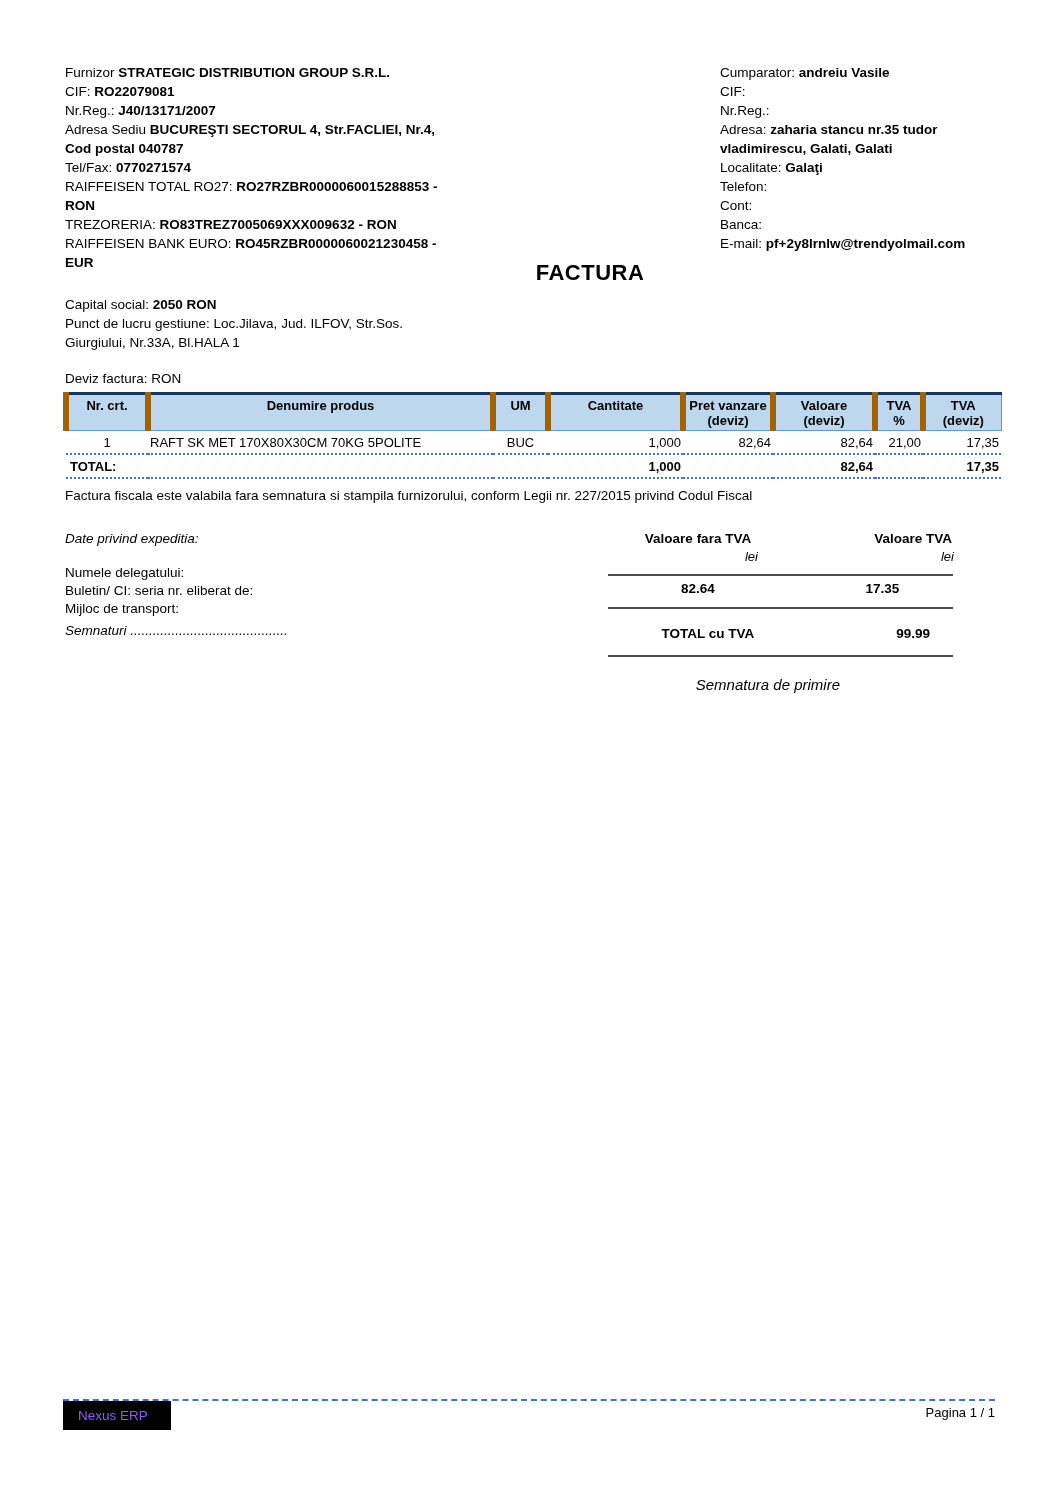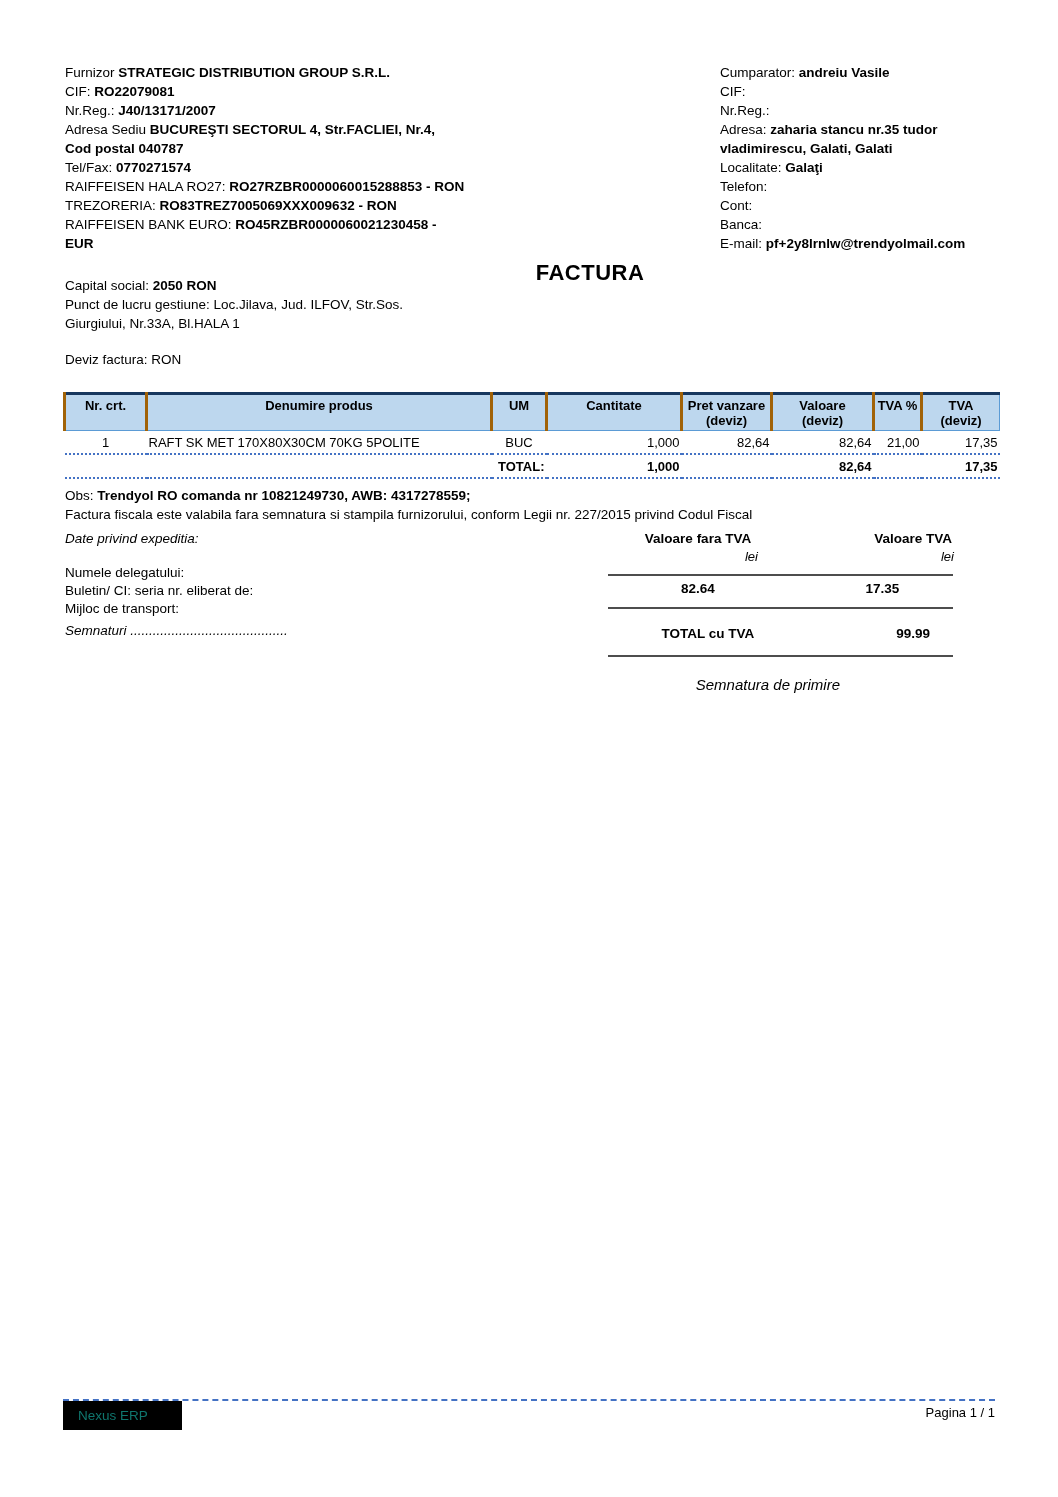--- a/index.html
+++ b/index.html
@@ -28,75 +28,75 @@
   .seria-block .b { font-weight: bold; }
 
   table.items {
     position: absolute; left: 63px; top: 392px; width: 935px;
     border-collapse: collapse; table-layout: fixed;
     border-top: 3px solid #17375e;
     font-size: 13px;
   }
   table.items thead th {
     background: #bdd7ee;
-    border-left: 3px solid #a16207;
+    border-left: 6px solid #a16207;
     border-right: 1px solid #5b9bd5;
     border-bottom: 1px solid #5b9bd5;
     font-weight: bold;
     vertical-align: top;
     text-align: center;
     padding: 3px 2px 2px 2px;
     line-height: 15px;
     height: 36px;
   }
   table.items td { padding: 4px 2px 3px 2px; line-height: 15px; vertical-align: top; }
   table.items tbody td { border-bottom: 2px dotted #4472c4; }
   td.c { text-align: center; }
   td.l { text-align: left; padding-left: 6px; }
   td.r { text-align: right; }
   td.pr4 { padding-right: 4px; }
   td.pr6 { padding-right: 6px; }
   tr.total-row td { font-weight: bold; }
-  tr.total-row td.label { text-align: right; padding-left: 4px; }
+  tr.total-row td.label { text-align: left; padding-left: 4px; }
 
   .obs-block { position: absolute; left: 65px; top: 486px; width: 910px; line-height: 19px; }
   .obs-block .val { font-weight: bold; }
 
   .exp-left { position: absolute; left: 65px; top: 530px; width: 330px; line-height: 18px; }
   .exp-title { font-style: italic; margin-bottom: 16px; }
   .signatures { position: absolute; left: 65px; top: 623px; font-style: italic; }
 
   .abs { position: absolute; }
   .bold { font-weight: bold; }
   .ital { font-style: italic; }
   .tc { text-align: center; }
   .tr { text-align: right; }
   .hline { position: absolute; left: 608px; width: 345px; border-top: 2px solid #4d4d4d; }
 
   .sign-receive { position: absolute; left: 540px; top: 676px; width: 300px; text-align: right; font-style: italic; font-size: 15px; }
 
   .footer-dash { position: absolute; left: 63px; top: 1399px; width: 932px; border-top: 2px dashed #4472c4; }
   .footer-brand {
-    position: absolute; left: 63px; top: 1401px; width: 119px; height: 29px;
-    background: #000; color: #0f766e; font-size: 13.5px; line-height: 29px; padding-left: 15px;
+    position: absolute; left: 63px; top: 1401px; width: 108px; height: 29px;
+    background: #000; color: #8b5cf6; font-size: 13.5px; line-height: 29px; padding-left: 15px;
   }
   .footer-page { position: absolute; right: 63px; top: 1405px; font-size: 13px; }
 </style>
 </head>
 <body>
 
 <div class="page">
 
   <div class="supplier-block">
     <div class="fline"><span>Furnizor </span><span class="val">STRATEGIC DISTRIBUTION GROUP S.R.L.</span></div>
     <div class="fline"><span>CIF: </span><span class="val">RO22079081</span></div>
     <div class="fline"><span>Nr.Reg.: </span><span class="val">J40/13171/2007</span></div>
     <div class="fline"><span>Adresa Sediu </span><span class="val">BUCUREŞTI SECTORUL 4, Str.FACLIEI, Nr.4, Cod postal 040787</span></div>
     <div class="fline"><span>Tel/Fax: </span><span class="val">0770271574</span></div>
-    <div class="fline"><span>RAIFFEISEN HALA RO27: </span><span class="val">RO27RZBR0000060015288853 - RON</span></div>
+    <div class="fline"><span>RAIFFEISEN TOTAL RO27: </span><span class="val">RO27RZBR0000060015288853 - RON</span></div>
     <div class="fline"><span>TREZORERIA: </span><span class="val">RO83TREZ7005069XXX009632 - RON</span></div>
     <div class="fline"><span>RAIFFEISEN BANK EURO: </span><span class="val">RO45RZBR0000060021230458 - EUR</span></div>
     <div class="fline capital-para"><span>Capital social: </span><span class="val">2050 RON</span></div>
     <div class="fline">Punct de lucru gestiune: Loc.Jilava, Jud. ILFOV, Str.Sos. Giurgiului, Nr.33A, Bl.HALA 1</div>
     <div class="fline deviz-line">Deviz factura: RON</div>
   </div>
 
   <div class="buyer-block">
     <div class="fline"><span>Cumparator: </span><span class="val">andreiu Vasile</span></div>
     <div class="fline"><span>CIF:</span><span class="val"></span></div>
@@ -171,21 +171,20 @@
         <td class="r pr4">1,000</td>
         <td></td>
         <td class="r">82,64</td>
         <td></td>
         <td class="r pr6">17,35</td>
       </tr>
     </tbody>
   </table>
 
   <div class="obs-block">
-    <div><span>Obs: </span><span class="val">Trendyol RO comanda nr 10821249730, AWB: 4317278559;</span></div>
     <div>Factura fiscala este valabila fara semnatura si stampila furnizorului, conform Legii nr. 227/2015 privind Codul Fiscal</div>
   </div>
 
   <div class="exp-left">
     <div class="exp-title">Date privind expeditia:</div>
     <div>Numele delegatului:</div>
     <div>Buletin/ CI: seria nr. eliberat de:</div>
     <div>Mijloc de transport:</div>
   </div>
   <div class="signatures">Semnaturi ..........................................</div>

